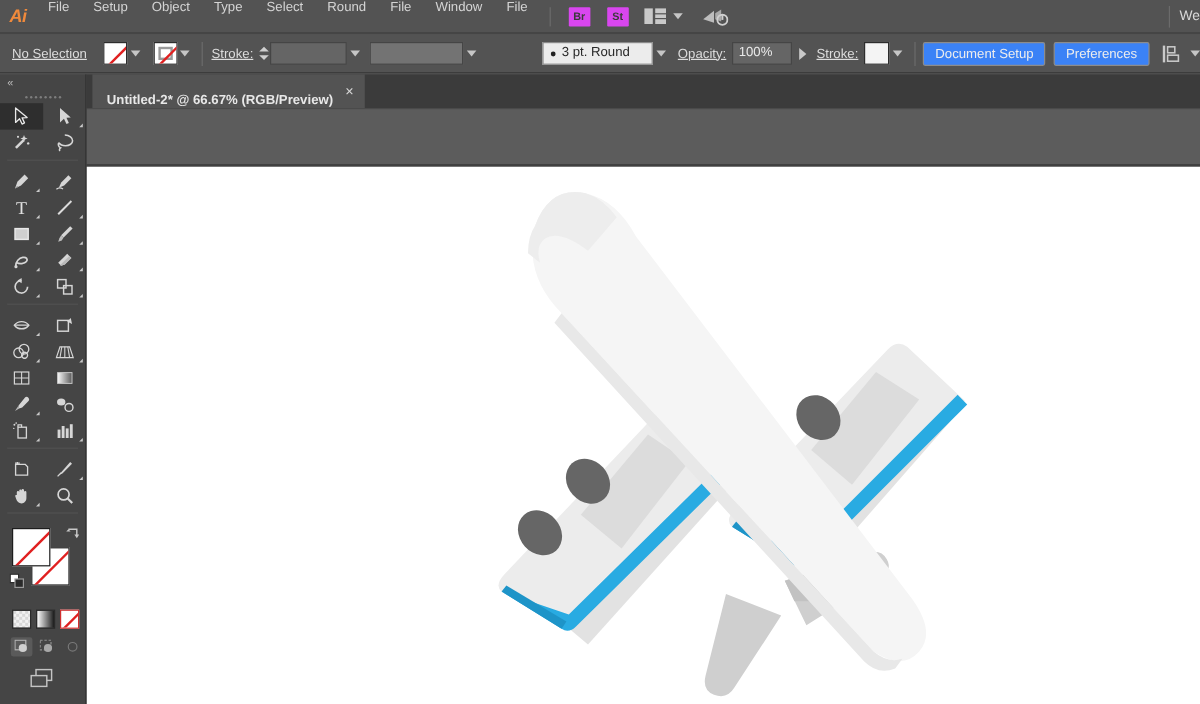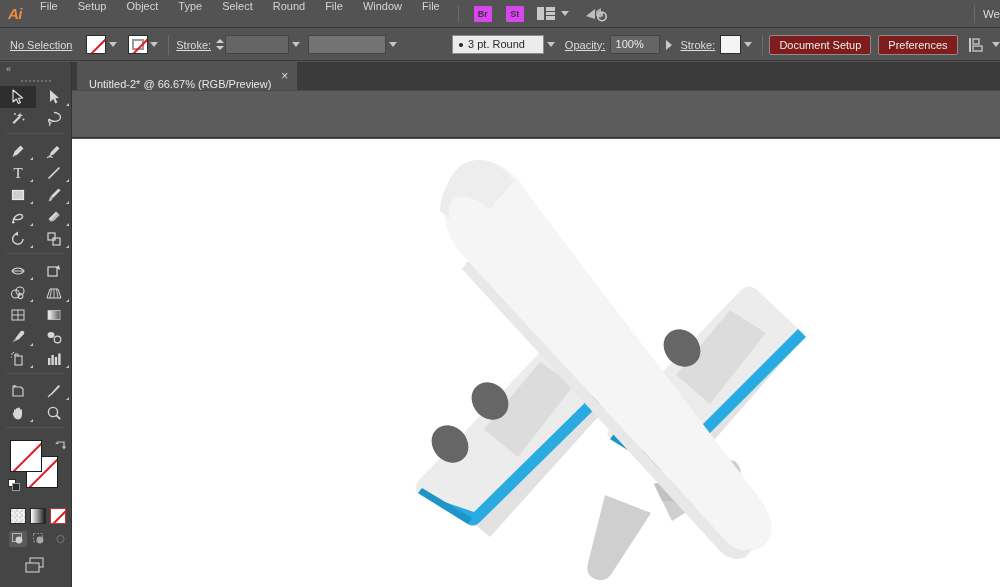--- a/index.html
+++ b/index.html
@@ -104,38 +104,38 @@
     height: 19px; background: #ececec; border: 1px solid #8a8a8a;
     color: #2a2a2a; font-size: 11px; line-height: 17px; padding: 0 6px;
     display: flex; align-items: center; gap: 5px;
   }
   .dot-brush { width: 4px; height: 4px; border-radius: 50%; background: #222; display: inline-block; }
   .arrow-right {
     width: 0; height: 0; border-top: 5px solid transparent; border-bottom: 5px solid transparent;
     border-left: 6px solid #c9c9c9;
   }
   .btn-pill {
-    height: 20px; background: #7f1d1d; border: 1px solid #8c8c8c; border-radius: 2px;
+    height: 20px; background: #3b82f6; border: 1px solid #8c8c8c; border-radius: 2px;
     color: #ededed; font-size: 11px; padding: 0 9px; line-height: 18px;
     white-space: nowrap;
   }
   .white-swatch { width: 24px; height: 19px; background: #f4f4f4; border: 1px solid #2d2d2d; }
   .align-ico { width: 18px; height: 16px; position: relative; }
 
   
   .tabbar {
     position: absolute; left: 72px; top: 62px; width: 928px; height: 28px;
     background: #3b3b3b;
   }
   .doc-tab {
     position: absolute; left: 5px; top: 0; height: 28px;
     background: #535353; display: flex; align-items: center;
     padding: 0 9px 0 12px; gap: 10px;
   }
-  .doc-tab .t { color: #e8e8e8; font-size: 11px; font-weight: normal; white-space: nowrap; margin-top: 16px; }
+  .doc-tab .t { color: #e8e8e8; font-size: 11px; font-weight: bold; white-space: nowrap; margin-top: 16px; }
   .doc-tab .x { color: #d8d8d8; font-size: 12px; line-height: 1; }
 
   
   .subbar {
     position: absolute; left: 72px; top: 90px; width: 928px; height: 48px;
     background: #5c5c5c; border-top: 1px solid #4a4a4a; border-bottom: 1px solid #303030;
   }
   .canvas {
     position: absolute; left: 72px; top: 139px; width: 928px; height: 448px;
     background: #ffffff; overflow: hidden;

